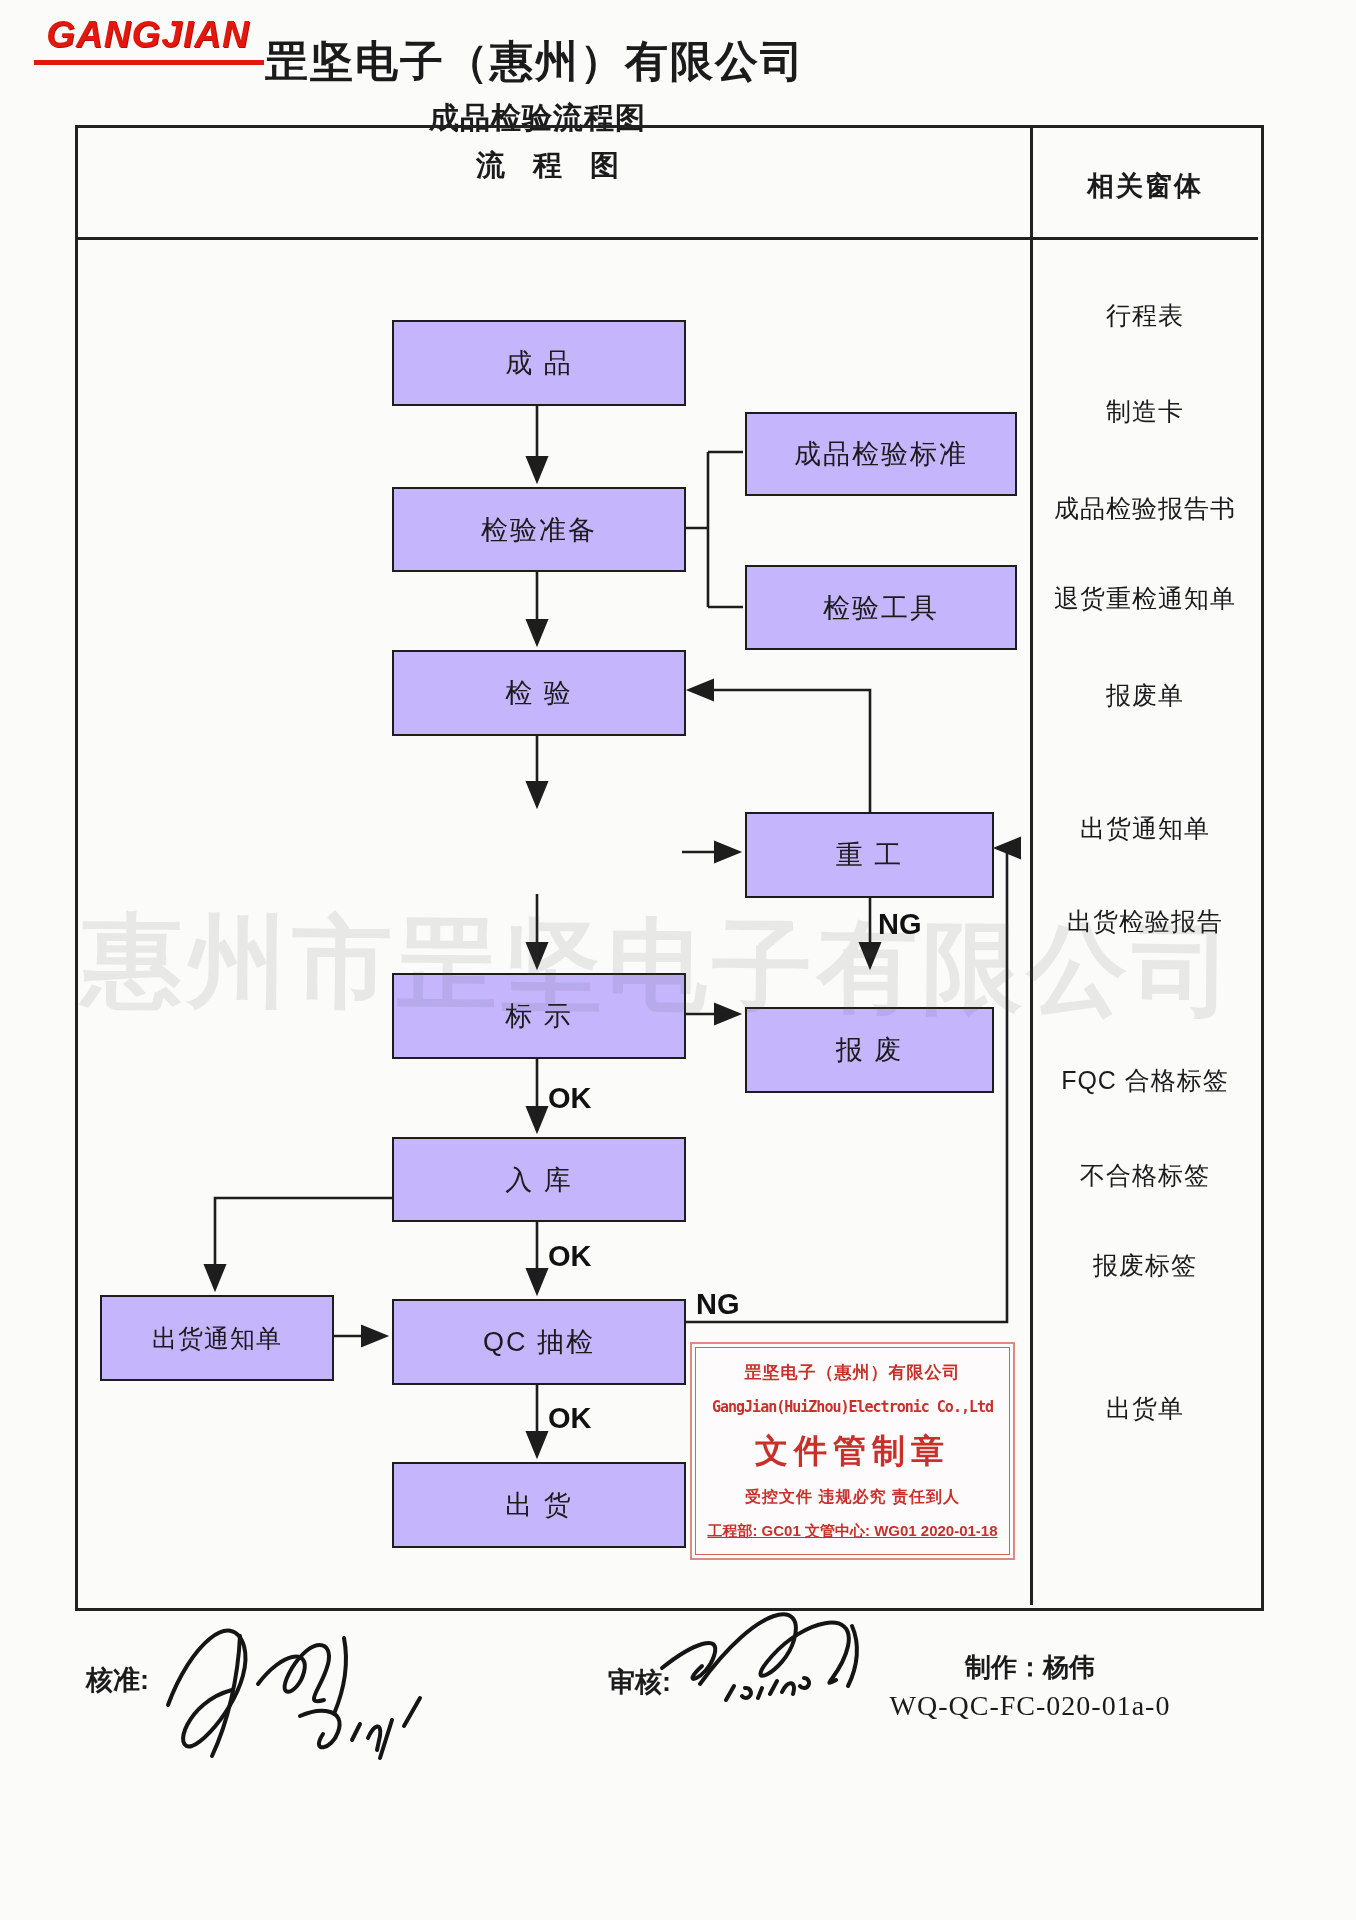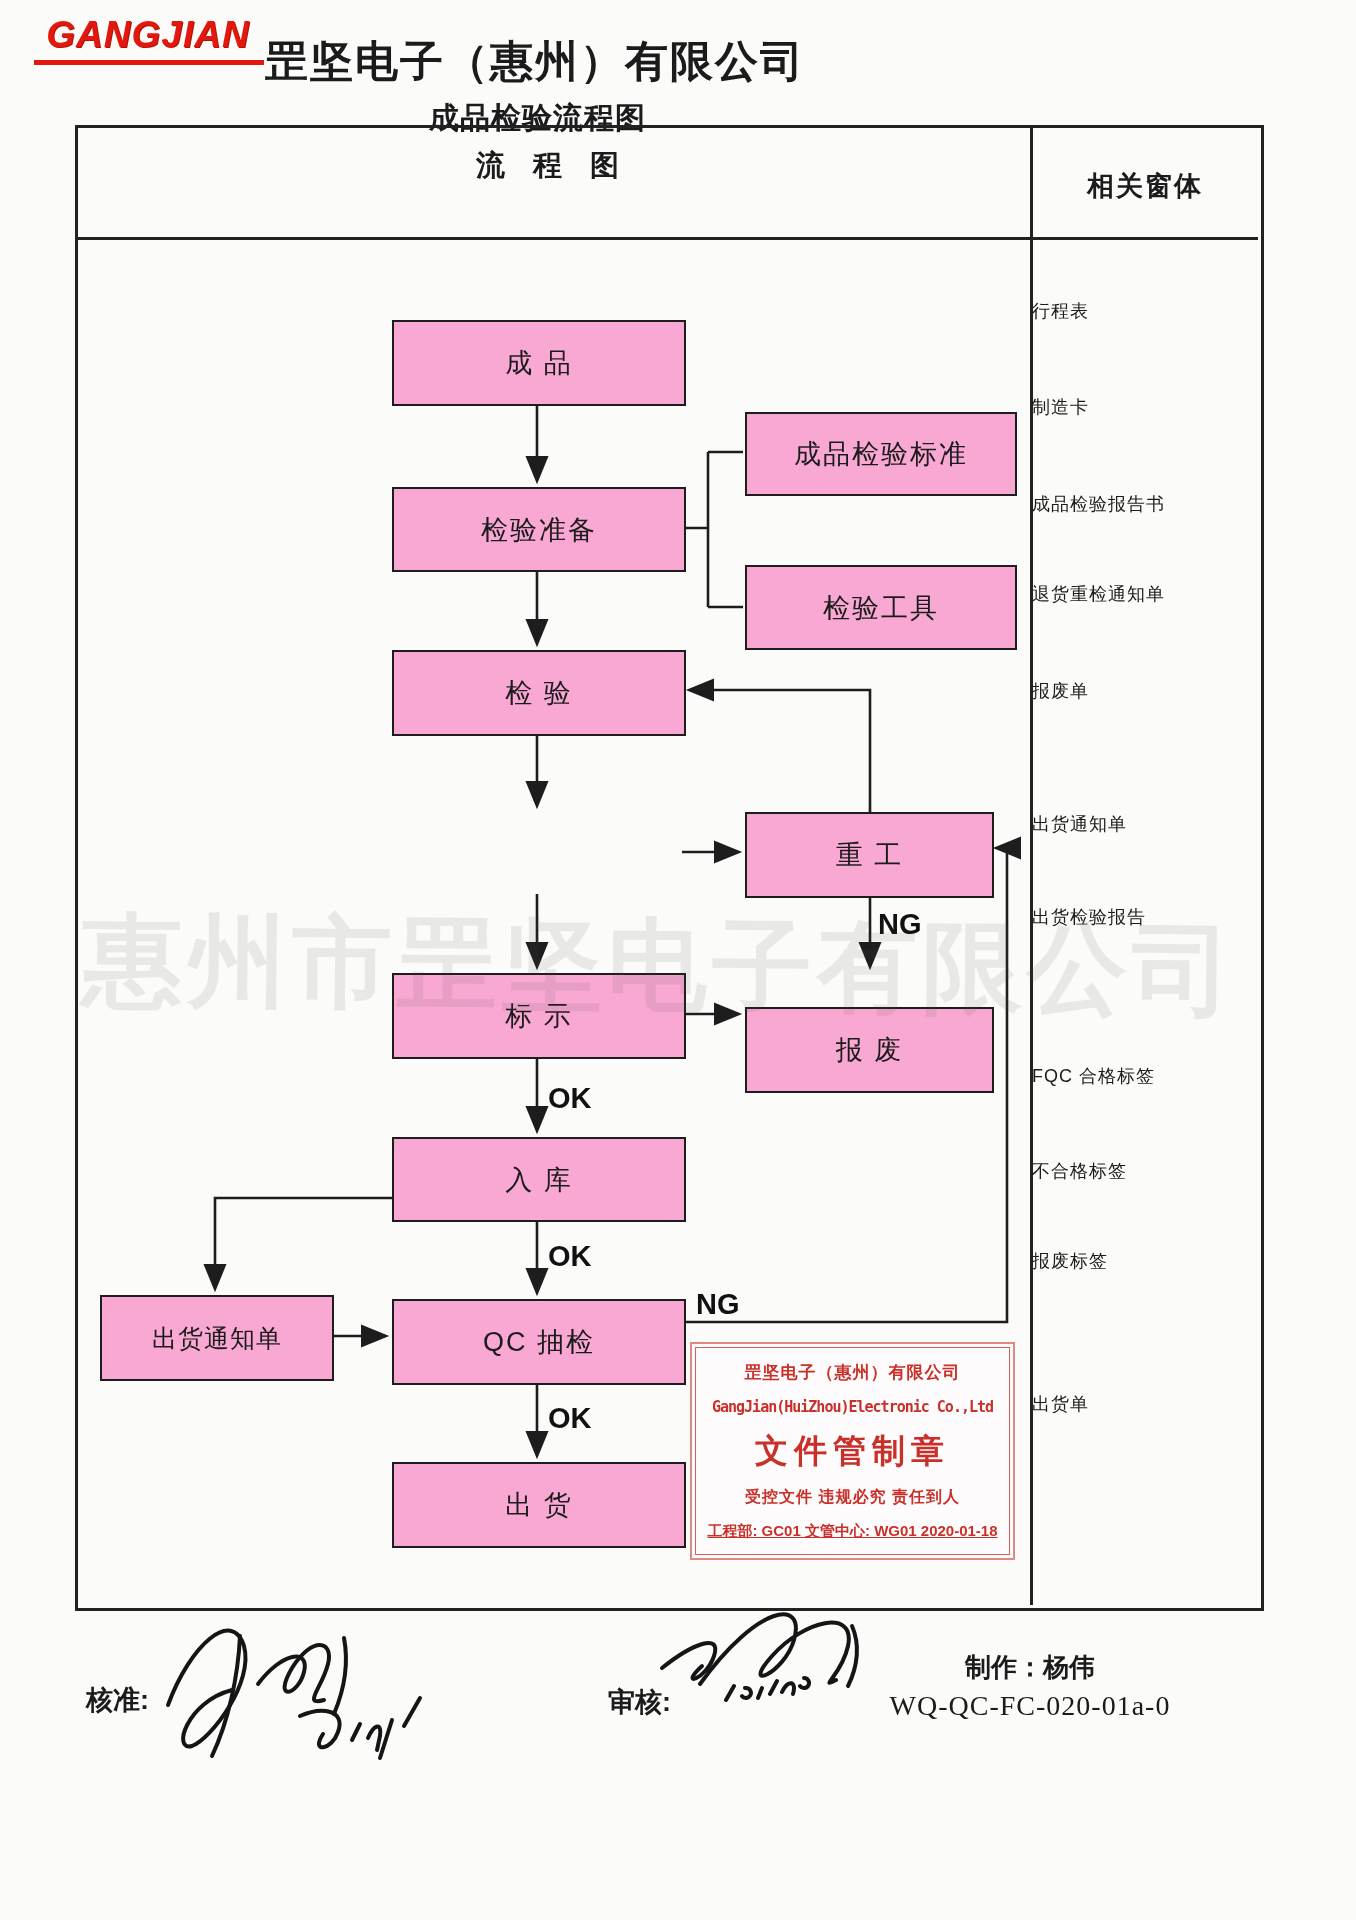--- a/index.html
+++ b/index.html
@@ -31,30 +31,30 @@
   .hdr-left{
     position:absolute;left:75px;top:146px;width:955px;text-align:center;
     font-size:29px;font-weight:600;letter-spacing:10px;
   }
   .hdr-right{
     position:absolute;left:1032px;top:168px;width:226px;text-align:center;
     font-size:27px;font-weight:600;letter-spacing:2px;
   }
   
   .fc-box{
-    position:absolute;border:2.6px solid #1d1d1d;background:#f9a8d4;
+    position:absolute;border:2.6px solid #1d1d1d;background:#c4b5fd;
     display:flex;align-items:center;justify-content:center;
     font-size:27px;letter-spacing:2px;font-weight:500;z-index:3;
   }
   .overlay{position:absolute;left:0;top:0;z-index:2;}
   .edge-label{position:absolute;font-size:29px;font-weight:600;color:#111;z-index:4;}
   
   .form-item{
-    position:absolute;left:1032px;width:226px;height:36px;text-align:left;
-    font-size:18px;font-weight:500;letter-spacing:1px;z-index:3;
+    position:absolute;left:1032px;width:226px;height:36px;text-align:center;
+    font-size:25px;font-weight:500;letter-spacing:1px;z-index:3;
   }
   
   .stamp{
     position:absolute;left:690px;top:1342px;width:325px;height:218px;
     border:2px solid #e08984;background:rgba(255,252,252,0.6);
     z-index:6;box-sizing:border-box;padding:3px;
   }
   .stamp-inner{
     width:100%;height:100%;border:1.5px solid #d4625c;box-sizing:border-box;
     display:flex;flex-direction:column;align-items:center;justify-content:space-evenly;
@@ -65,21 +65,21 @@
   .stamp-title{font-size:33px;font-weight:800;letter-spacing:6px;font-family:"Liberation Serif", serif;}
   .stamp-slogan{font-size:16px;font-weight:700;letter-spacing:1px;}
   .stamp-footer{font-size:15px;font-weight:700;text-decoration:underline;}
   
   .watermark{
     position:absolute;left:82px;top:900px;width:1200px;white-space:nowrap;
     font-size:100px;font-weight:700;letter-spacing:5px;color:#50504e;opacity:0.10;
     transform:rotate(0.5deg);z-index:5;pointer-events:none;font-family:"Liberation Serif", serif;
   }
   
-  .foot-label{position:absolute;font-size:27px;font-weight:600;z-index:3;margin-top:20px;}
+  .foot-label{position:absolute;font-size:27px;font-weight:600;z-index:3;}
   .maker{position:absolute;left:900px;top:1650px;width:260px;text-align:center;font-size:26px;font-weight:600;}
   .doc-number{position:absolute;left:855px;top:1690px;width:350px;text-align:center;
     font-size:28px;font-family:"Liberation Serif", serif;letter-spacing:1px;}
 </style>
 </head>
 <body>
 
 <div class="page">
 
   <div class="logo">GANGJIAN</div>

